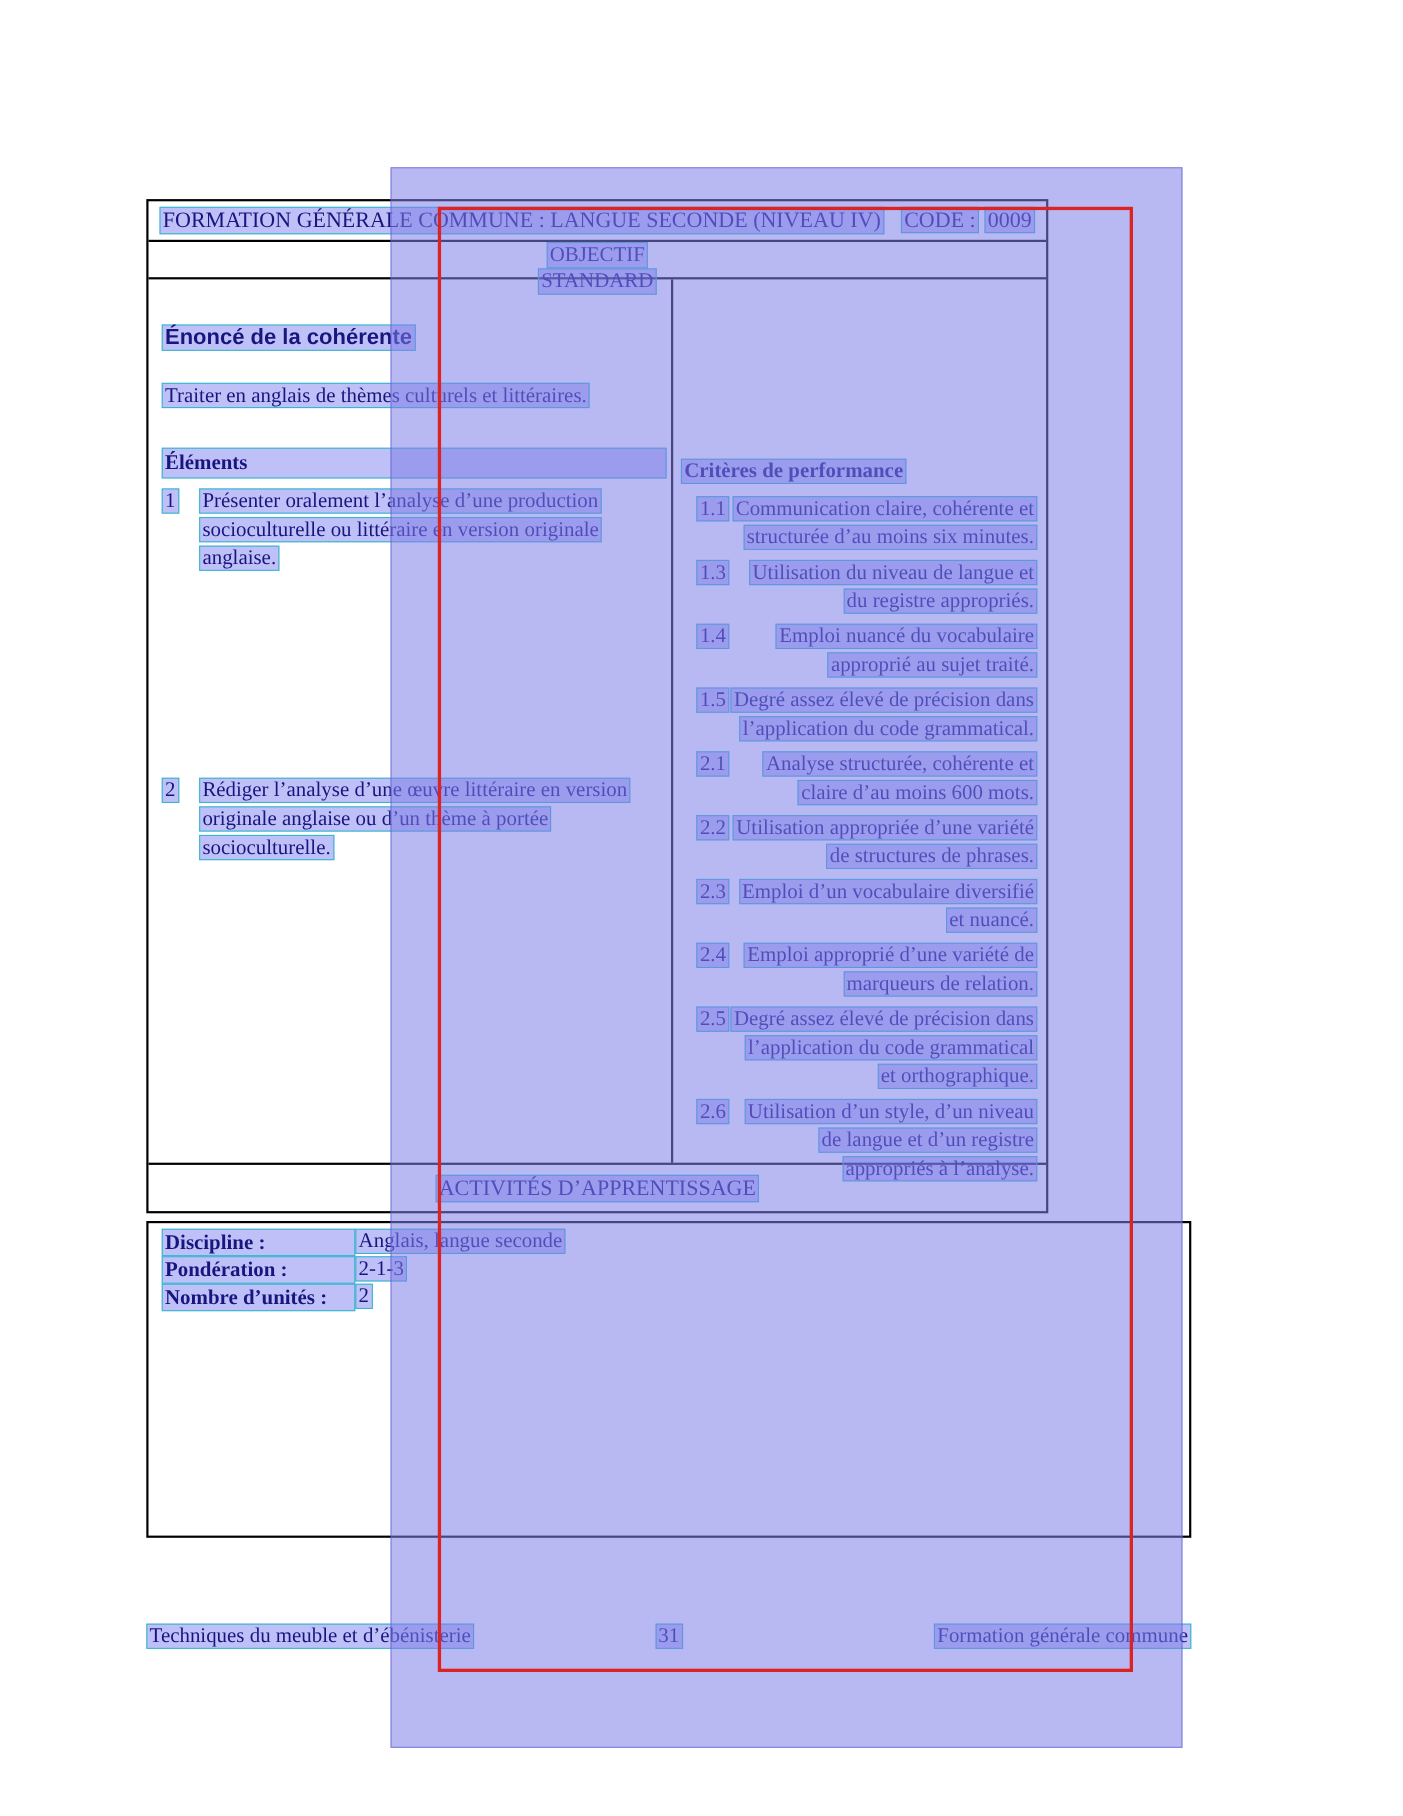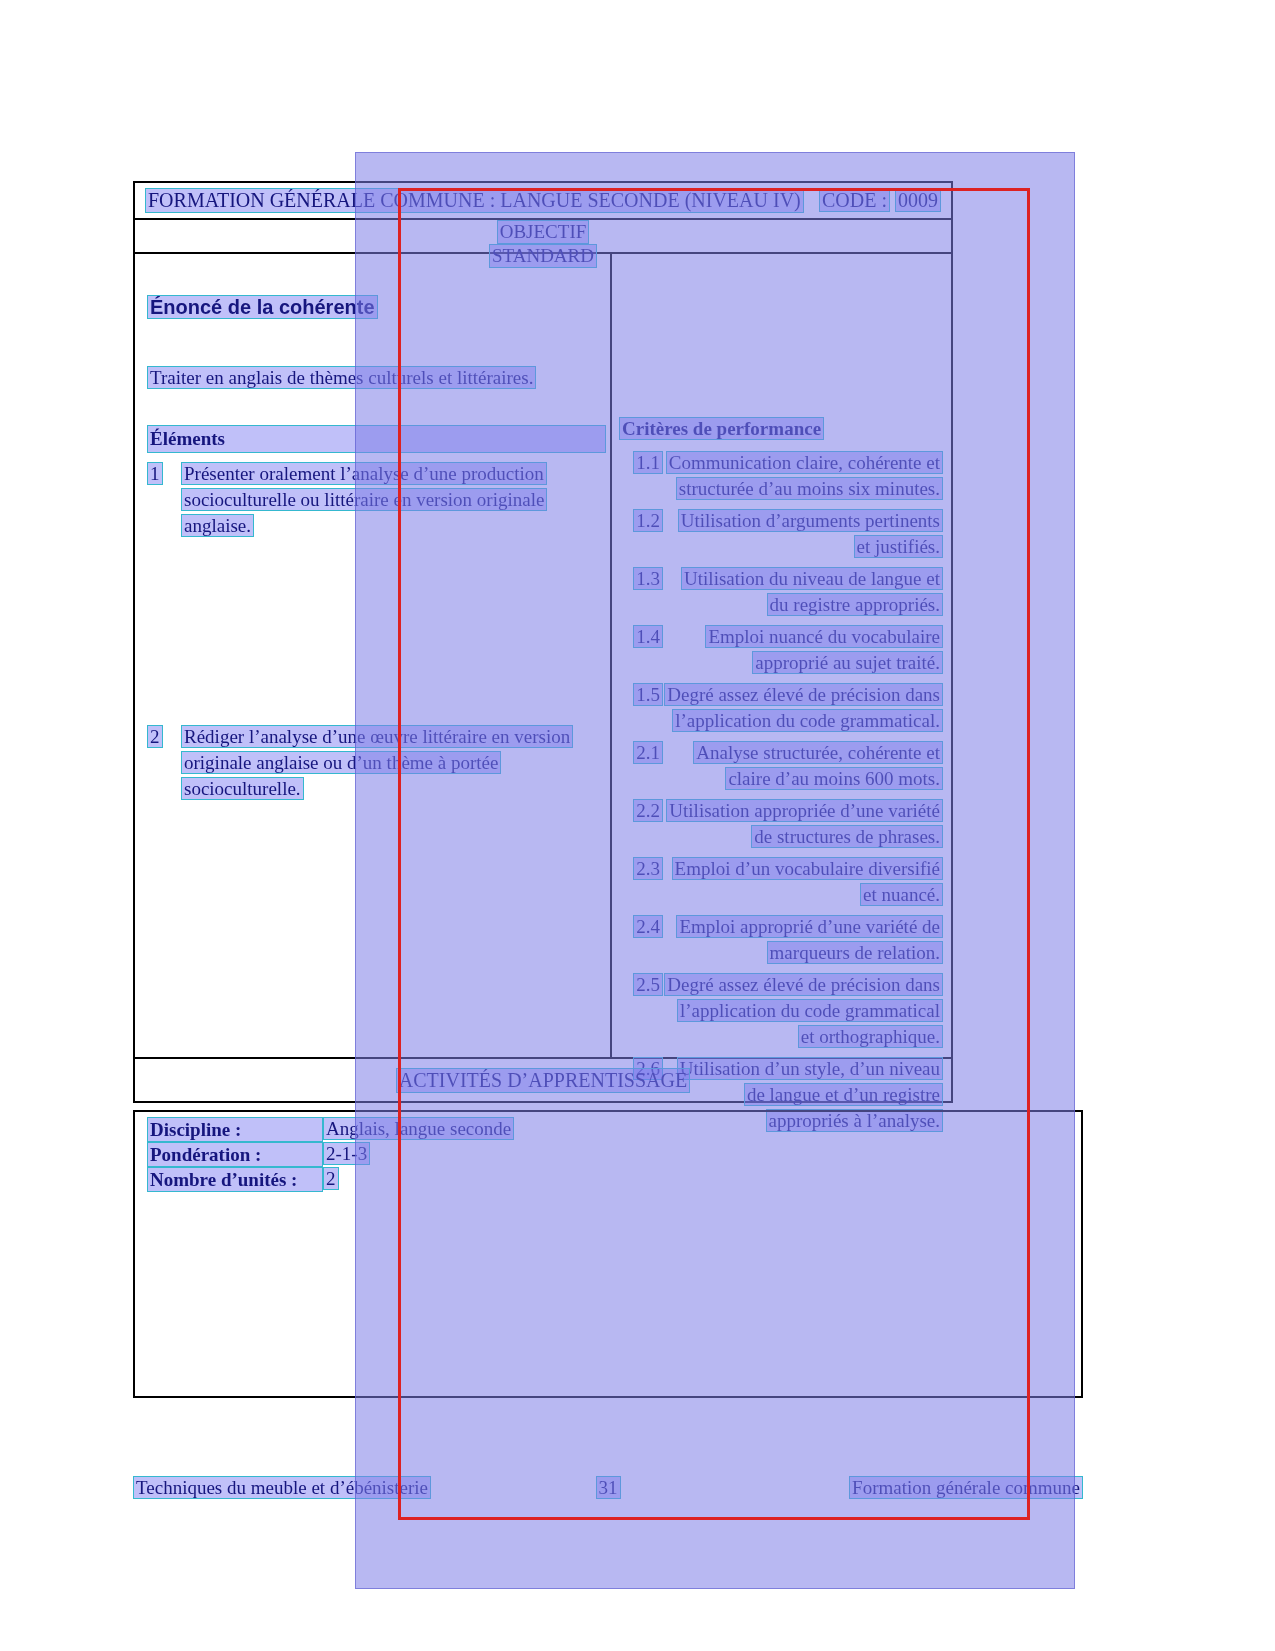--- a/index.html
+++ b/index.html
@@ -37,21 +37,21 @@
   .row-colheads {
     height: 34px; border-bottom: 2px solid #000;
     display: flex; font-size: 19px; flex-direction: column;
   }
   .row-colheads .chead { flex: 1; display: flex; align-items: center; justify-content: center; }
   .row-body { height: 805px; display: flex; border-bottom: 2px solid #000; font-size: 19px; line-height: 26px; }
   .cell-objectif { width: 477px; border-right: 2px solid #000; padding: 0 4px 0 12px; }
   .cell-standard { flex: 1; padding: 162px 8px 0 7px; }
 
   .enonce-h { margin-top: 40px; font-family: "Liberation Sans", sans-serif; font-weight: bold; font-size: 20px; line-height: 26px; }
-  .enonce-t { margin-top: 45px; }
+  .enonce-t { margin-top: 27px; }
   .elements-h { margin-top: 34px; font-weight: bold; font-size: 19px; line-height: 26px; }
   .criteres-h { font-weight: bold; font-size: 19px; line-height: 26px; margin-bottom: 8px; }
 
   .fitem { display: flex; line-height: 26px; }
   .fitem .num { flex: none; }
   .elem .num { width: 34px; }
   .crit .num { width: 44px; }
   .fitem .txt { flex: 1; }
   .elem-1 { margin-top: 8px; }
   .elem-2 { margin-top: 185px; }
@@ -137,24 +137,20 @@
       </div>
 
       <div class="cell-standard">
         <h3 class="criteres-h"><span class="hl">Critères de performance</span></h3>
 
         <div class="fitem crit">
           <span class="num"><span class="hl">1.1</span></span>
           <div class="txt"><span class="hl">Communication claire, cohérente et structurée d’au moins six minutes.</span></div>
         </div>
         <div class="fitem crit">
-          <span class="num"><span class="hl">1.2</span></span>
-          <div class="txt"><span class="hl">Utilisation d’arguments pertinents et justifiés.</span></div>
-        </div>
-        <div class="fitem crit">
           <span class="num"><span class="hl">1.3</span></span>
           <div class="txt"><span class="hl">Utilisation du niveau de langue et du registre appropriés.</span></div>
         </div>
         <div class="fitem crit">
           <span class="num"><span class="hl">1.4</span></span>
           <div class="txt"><span class="hl">Emploi nuancé du vocabulaire approprié au sujet traité.</span></div>
         </div>
         <div class="fitem crit">
           <span class="num"><span class="hl">1.5</span></span>
           <div class="txt"><span class="hl">Degré assez élevé de précision dans l’application du code grammatical.</span></div>

